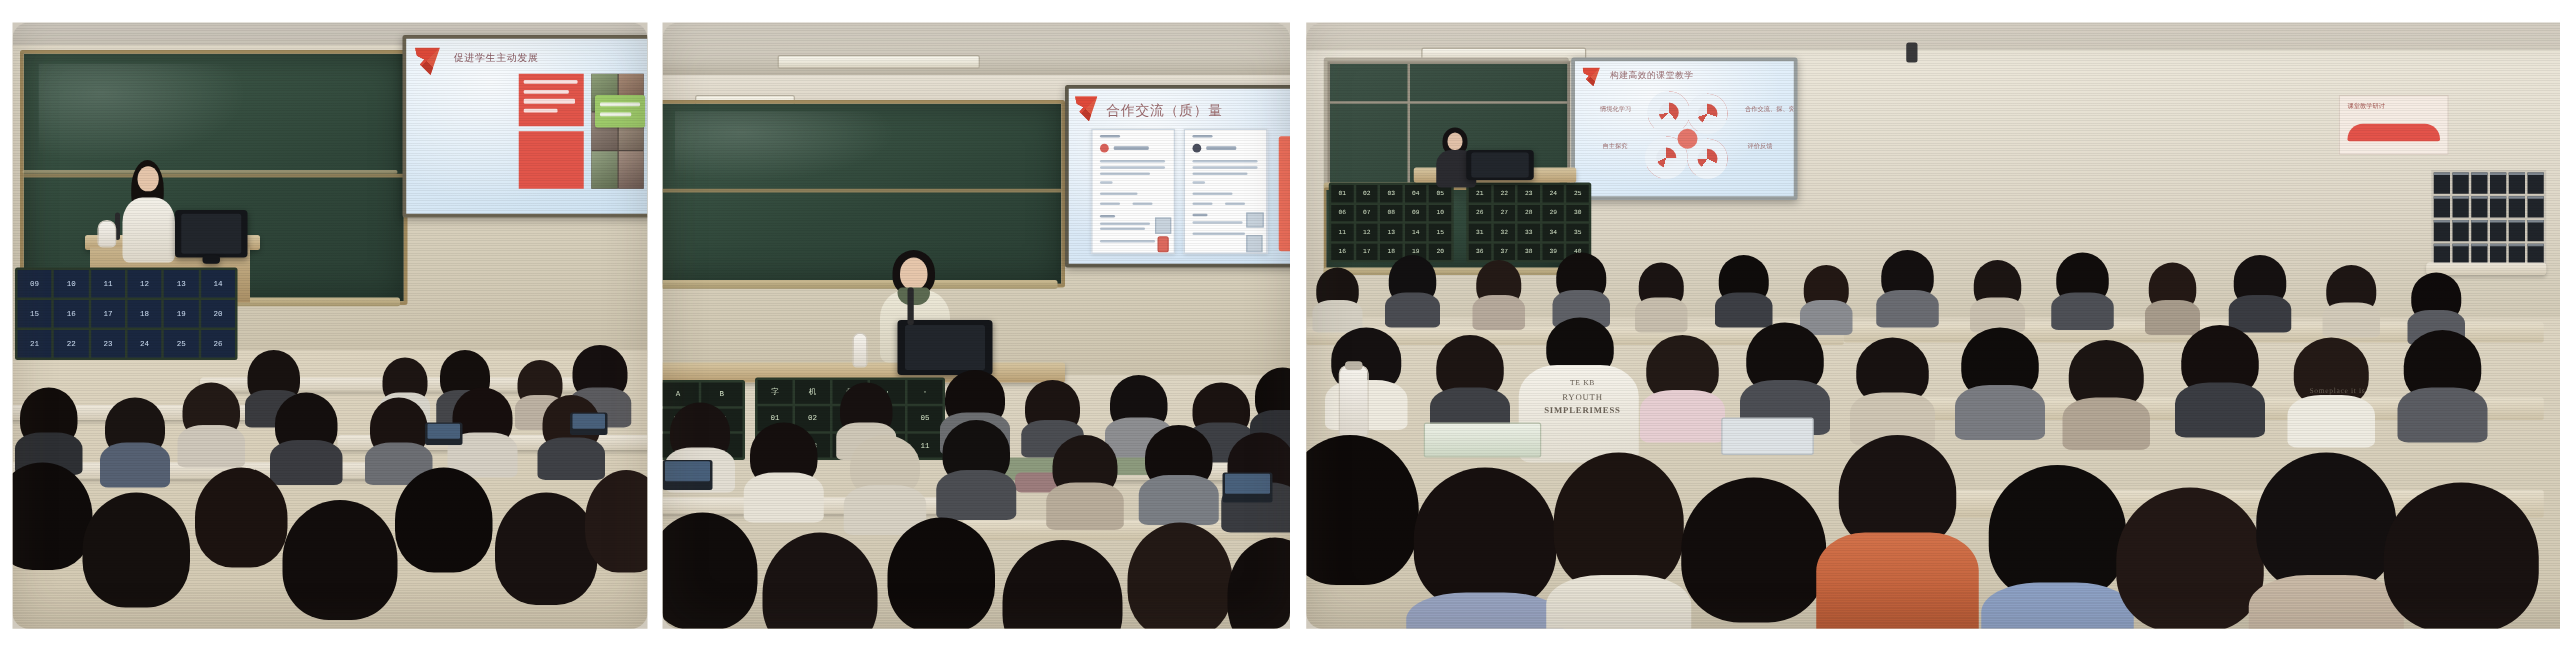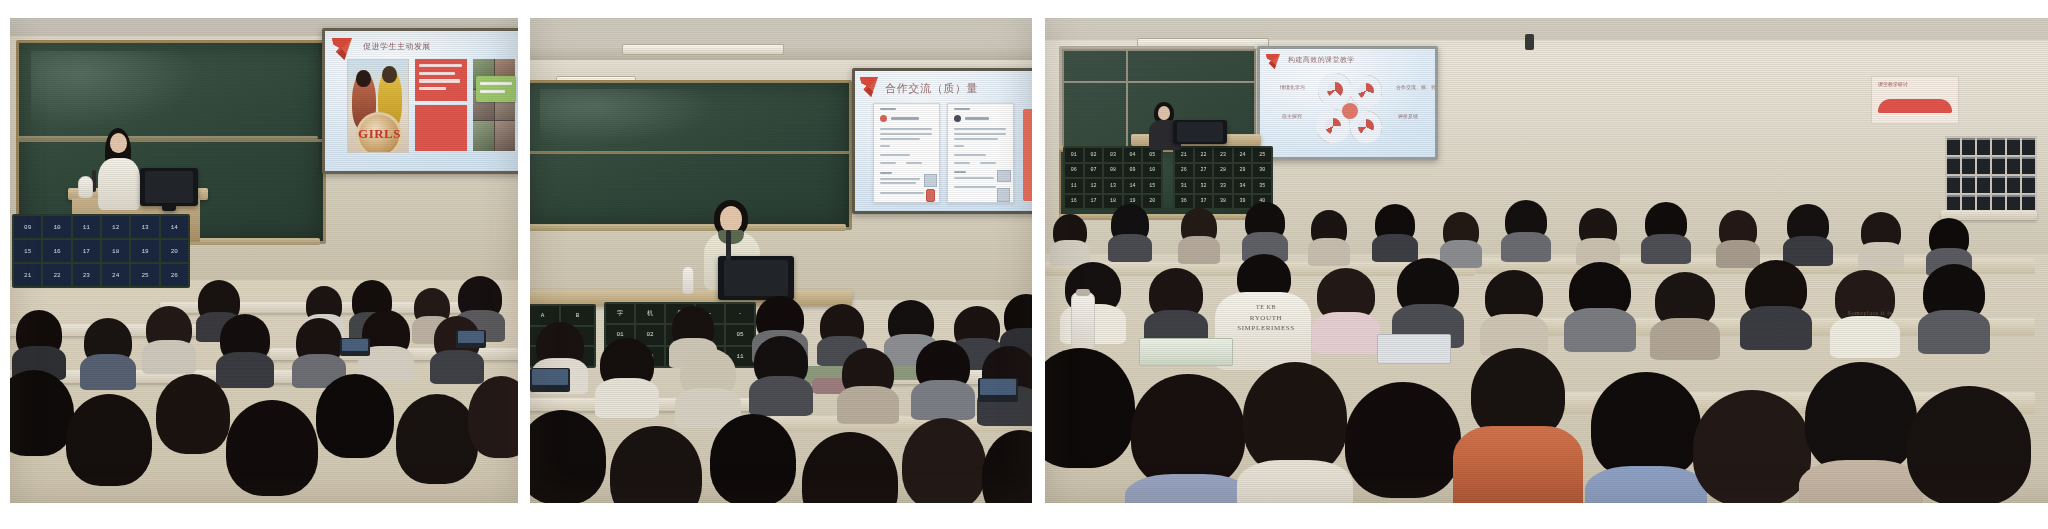--- a/index.html
+++ b/index.html
@@ -1,21 +1,21 @@
 <!DOCTYPE html>
 <html><head>
 <meta charset="utf-8">
 <title>Lecture Hall Triptych</title>
 <style>
   html,body{margin:0;padding:0;background:#ffffff;}
   body{width:2048px;height:529px;font-family:"Liberation Sans",sans-serif;overflow:hidden;}
   .stage{position:relative;width:2048px;height:529px;background:#ffffff;}
 
   .photo{position:absolute;overflow:hidden;background:#cfc9bd;}
-  .photo .inner{position:absolute;inset:0;overflow:hidden;}
+  .photo .inner{position:absolute;inset:0;overflow:hidden;border-radius:13px;}
 
   
   .ceiling{position:absolute;left:0;right:0;top:0;background:linear-gradient(#d9d4ca,#cbc5b8);}
   .upperwall{position:absolute;left:0;right:0;background:linear-gradient(#e7e1d4,#dcd5c6);}
   .wall{position:absolute;left:0;right:0;background:linear-gradient(#e3dccb,#d7cfbb 60%,#cdc4ae);}
   .lowerwall{position:absolute;left:0;right:0;background:linear-gradient(#ded6c3,#cfc6b0);}
 
   .blackboard{position:absolute;background:linear-gradient(160deg,#3f5a4a,#30473a 55%,#2a3f34);
     border:3px solid #a08a5e;border-radius:2px;box-shadow:inset 0 0 26px rgba(0,0,0,.35);}
   .blackboard .split{position:absolute;left:0;right:0;height:3px;background:#9d8a60;opacity:.85;}
@@ -139,29 +139,20 @@
       </div>
       <div class="chalktray" style="left:6px;top:220px;width:304px;height:7px;"></div>
       <div class="chalktray" style="left:8px;top:118px;width:300px;height:3px;opacity:.7;"></div>
 
       <div class="screenframe" style="left:312px;top:10px;width:195px;height:140px;">
         <div class="screen">
           <div class="glow"></div>
           <div class="logo-mark" style="left:7px;top:7px;width:20px;height:22px;"></div>
           <div class="slide-title" style="left:38px;top:10px;font-size:8px;">促进学生主动发展</div>
 
-          <div class="poster" style="left:22px;top:28px;width:60px;height:92px;">
-            <div class="sky"></div>
-            <div class="girl" style="left:4px;top:12px;width:24px;height:58px;background:linear-gradient(#c9704e,#8d3f2c);"></div>
-            <div class="girl" style="left:30px;top:8px;width:24px;height:62px;background:linear-gradient(#e9c442,#c79c22);"></div>
-            <div class="head" style="left:8px;top:10px;width:15px;height:17px;background:#2b1b16;"></div>
-            <div class="head" style="left:34px;top:6px;width:15px;height:17px;background:#4a3524;"></div>
-            <div class="disc" style="left:8px;top:52px;width:40px;height:40px;"></div>
-            <div class="girls-word" style="left:10px;top:66px;font-size:13px;">GIRLS</div>
-          </div>
 
           <div class="red-text-block" style="left:90px;top:28px;width:52px;height:42px;">
             <div class="tl" style="top:12%;"></div>
             <div class="tl" style="top:30%;right:24%;"></div>
             <div class="tl" style="top:48%;right:14%;"></div>
             <div class="tl" style="top:66%;right:40%;"></div>
           </div>
           <div class="red-text-block" style="left:90px;top:74px;width:52px;height:46px;"></div>
 
           <div class="photo-grid" style="left:148px;top:28px;width:42px;height:92px;grid-template-columns:1fr 1fr;grid-template-rows:repeat(3,1fr);">
@@ -709,21 +700,21 @@
       <div class="person" style="left:104px;top:250px;width:54px;height:66px;">
         <div class="hair" style="left:0;top:0;width:54px;height:52px;background:#1d1513;"></div>
         <div class="body" style="left:-5px;top:42px;width:64px;height:40px;background:#3f4146;"></div>
       </div>
       <div class="person" style="left:170px;top:236px;width:96px;height:110px;">
         <div class="hair" style="left:22px;top:0;width:54px;height:48px;background:#100d0c;"></div>
         <div class="body" style="left:0;top:38px;width:96px;height:78px;background:linear-gradient(#f6f3eb,#e4dfd2);border-radius:32% 32% 10% 10%;"></div>
       </div>
       <div class="hoodie-text" style="left:182px;top:286px;width:78px;font-size:6px;">TE           KB</div>
       <div class="hoodie-text" style="left:182px;top:296px;width:78px;font-size:7px;">RYOUTH</div>
-      <div class="hoodie-text" style="left:178px;top:306px;width:86px;font-size:7px;">SIMPLERIMESS</div>
+      <div class="hoodie-text" style="left:178px;top:306px;width:86px;font-size:7px;font-weight:bold;">SIMPLERIMESS</div>
 
       <div class="person" style="left:272px;top:250px;width:58px;height:70px;">
         <div class="hair" style="left:0;top:0;width:58px;height:54px;background:#231a16;"></div>
         <div class="body" style="left:-5px;top:44px;width:68px;height:42px;background:#e8cfd3;"></div>
       </div>
       <div class="person" style="left:352px;top:240px;width:62px;height:76px;">
         <div class="hair" style="left:0;top:0;width:62px;height:58px;background:#120e0d;"></div>
         <div class="body" style="left:-5px;top:46px;width:72px;height:44px;background:#4c4e54;"></div>
       </div>
       <div class="person" style="left:440px;top:252px;width:58px;height:72px;">

